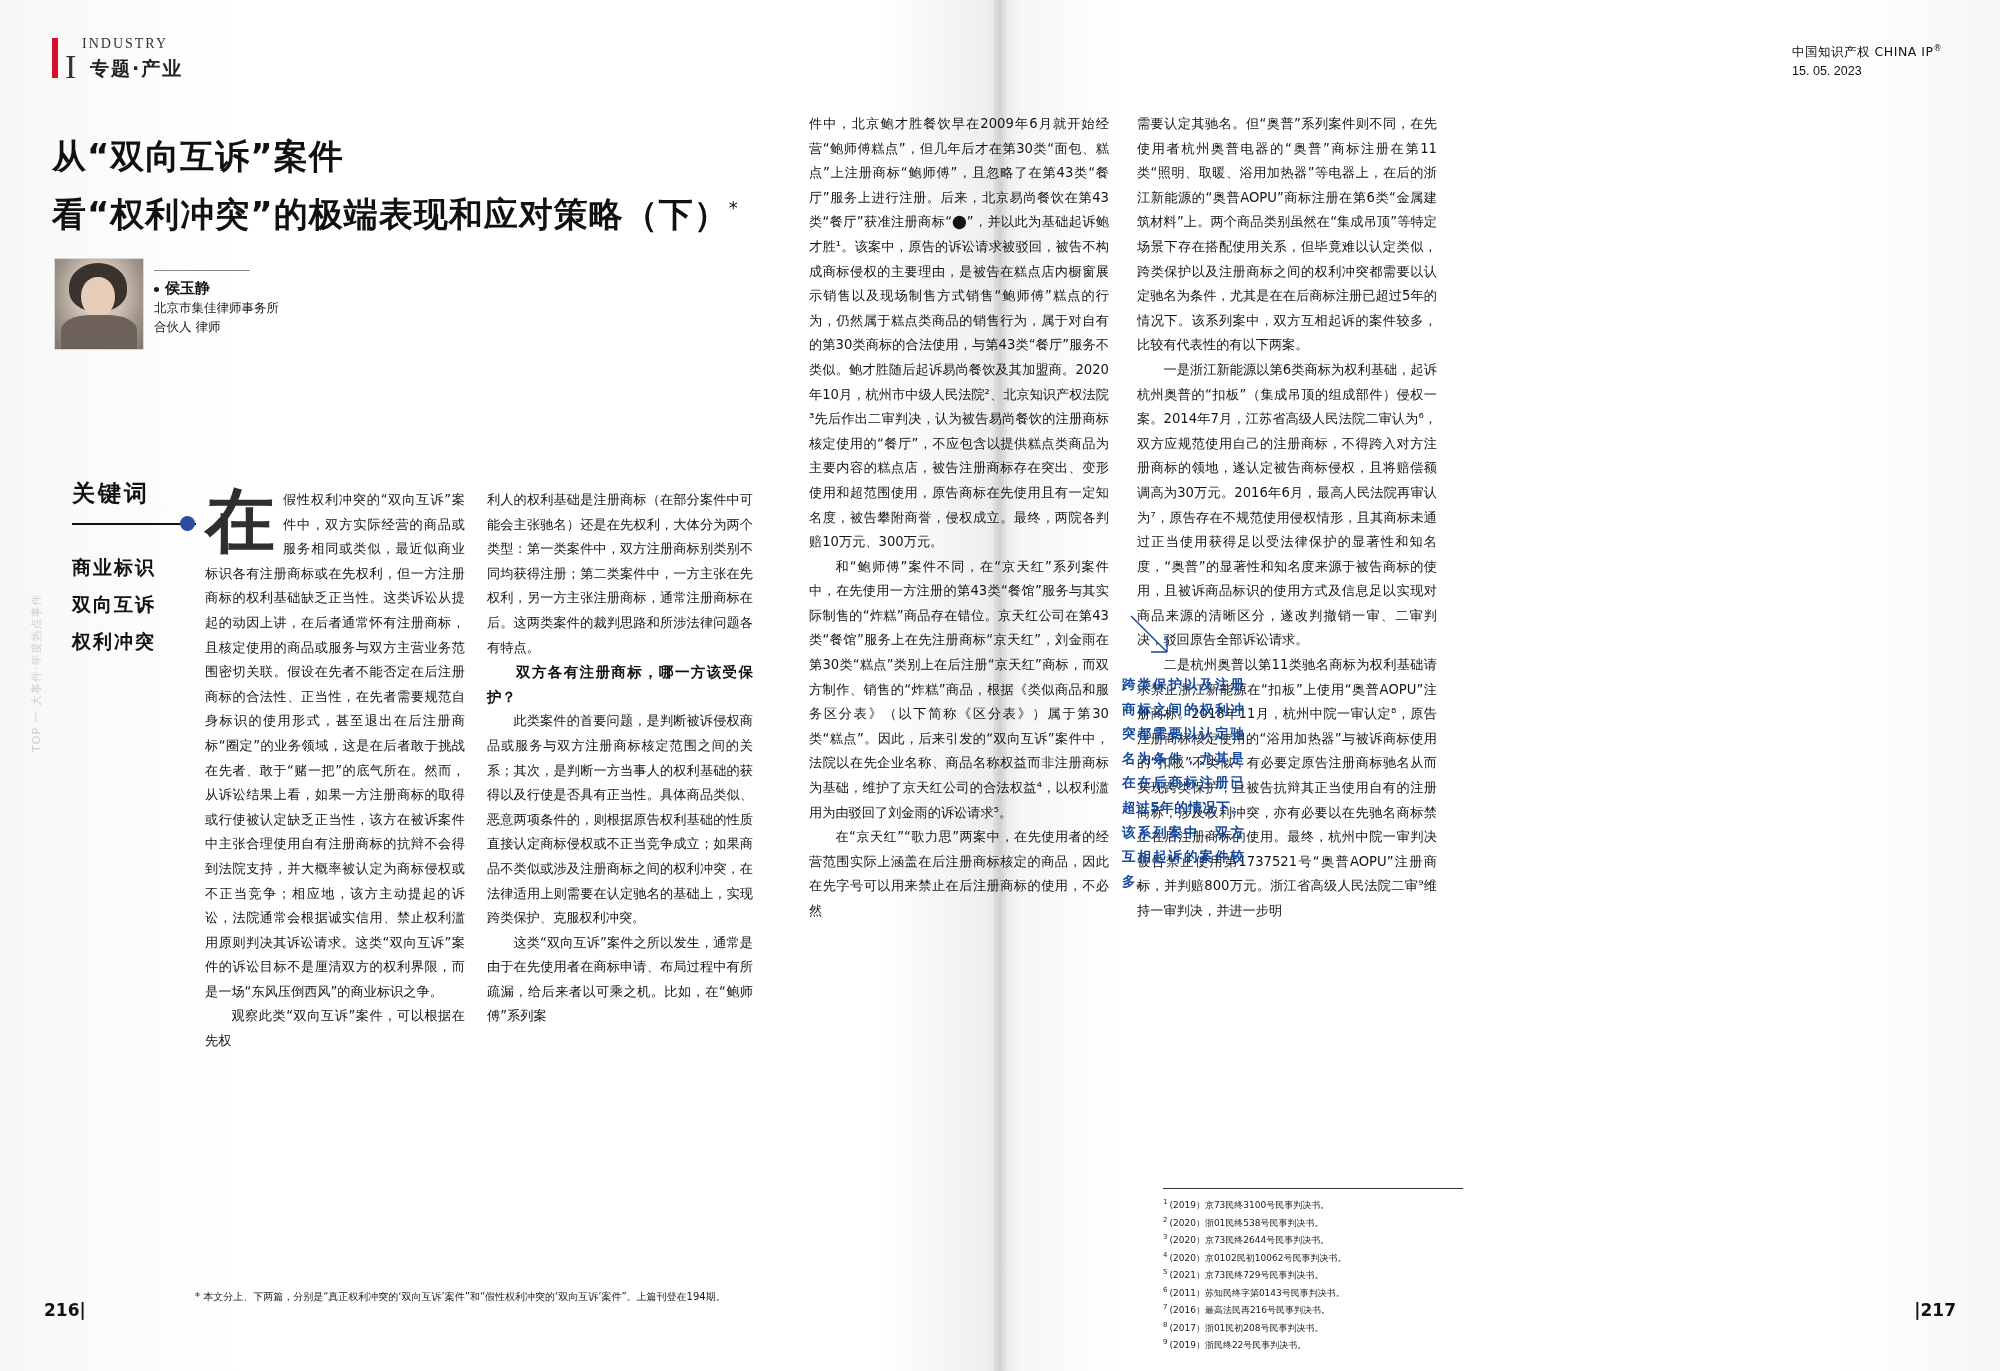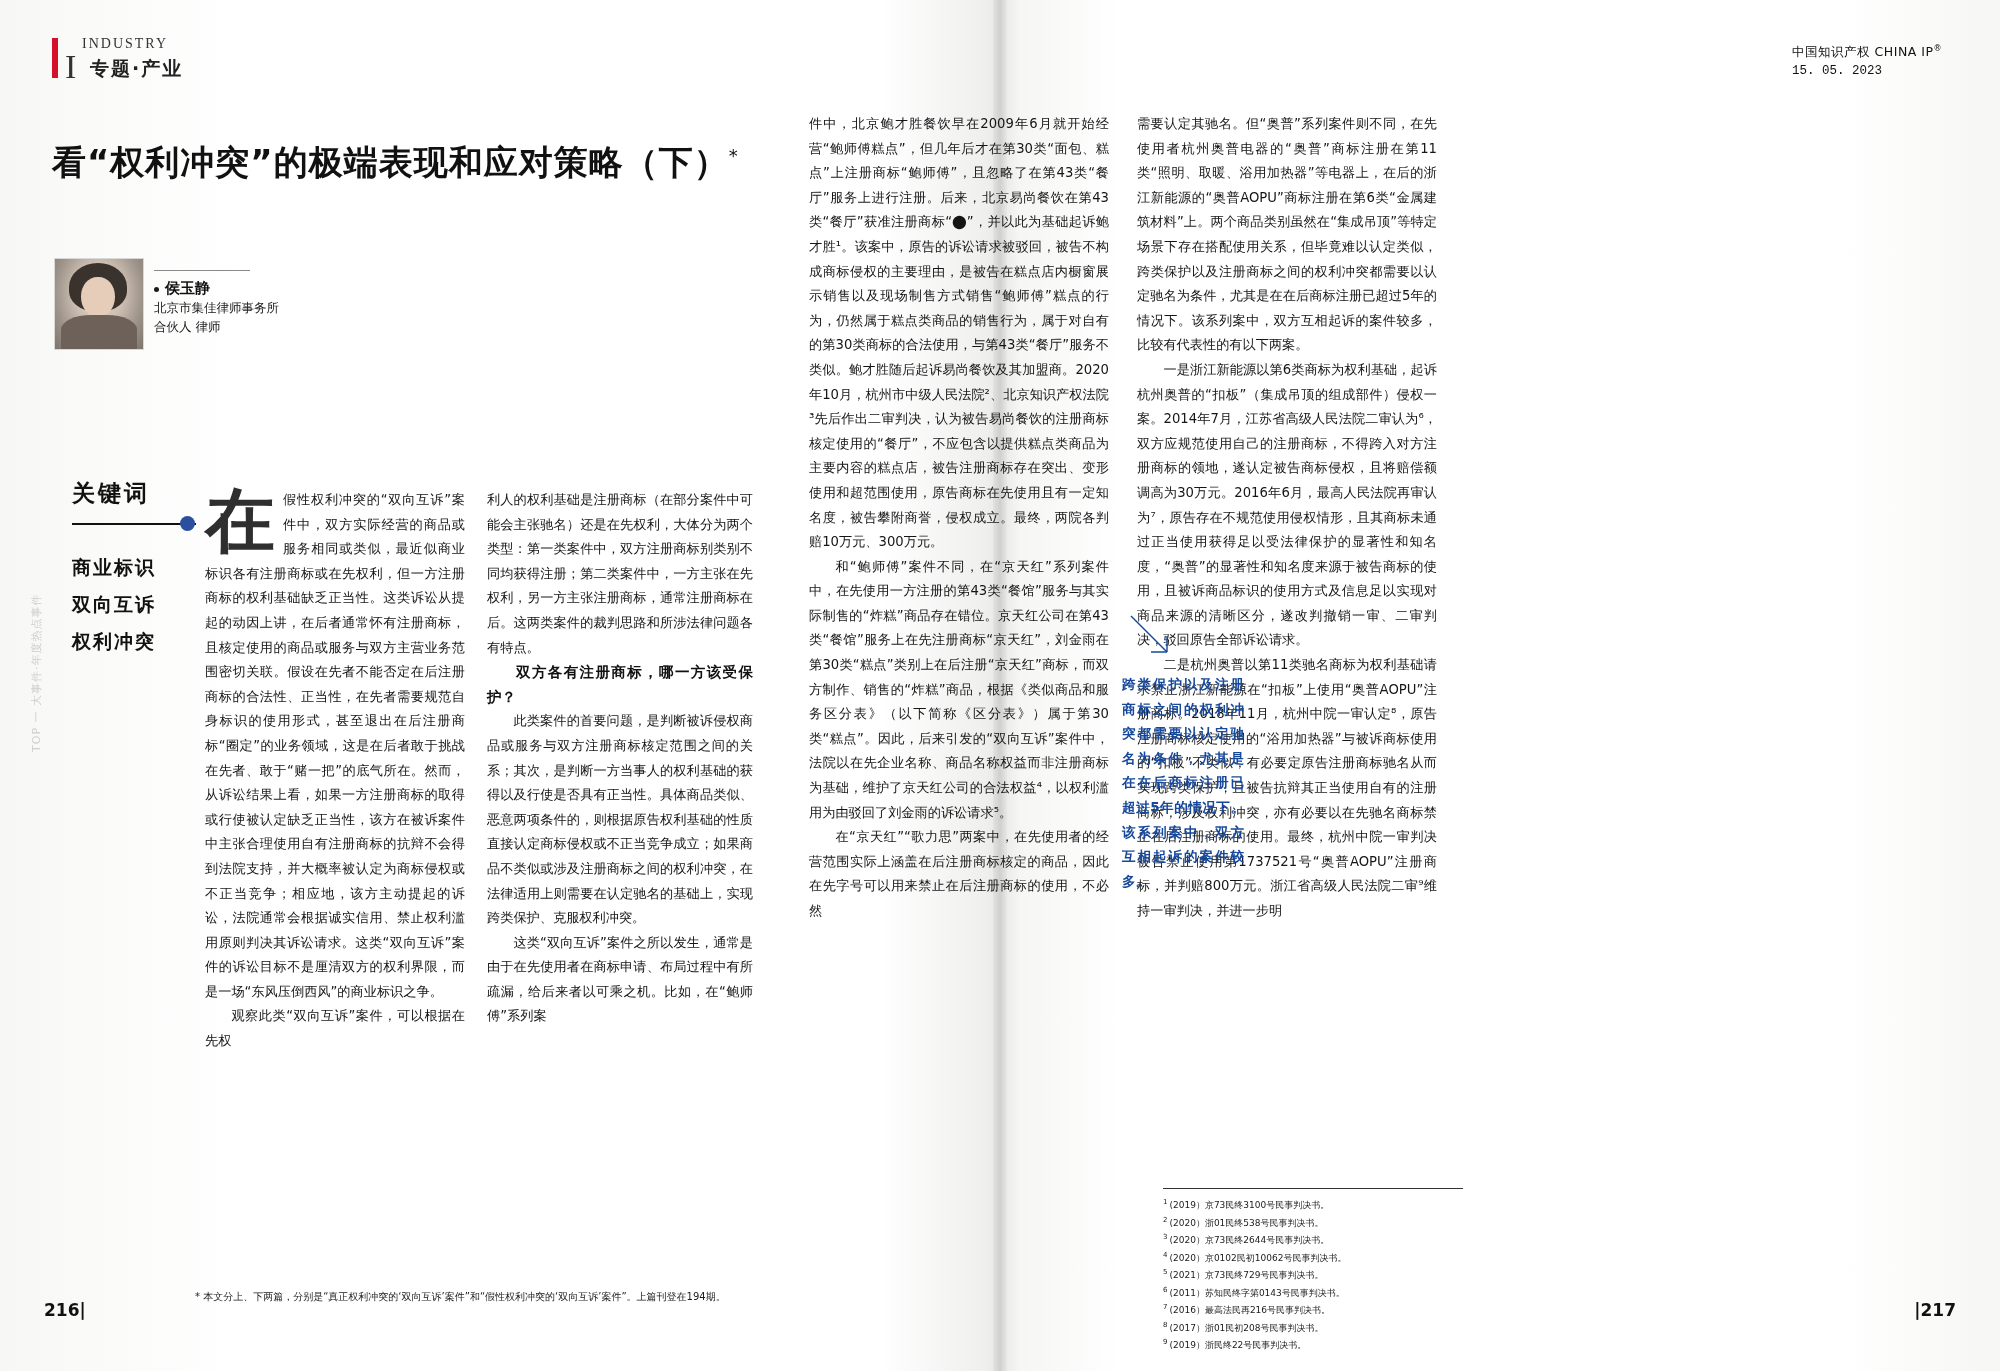--- a/index.html
+++ b/index.html
@@ -173,21 +173,21 @@
   .right-page { position: absolute; left: 1007px; top: 0; width: 993px; height: 1371px; }
   .rt-header {
     position: absolute; right: 58px; top: 44px; text-align: left;
   }
   .rt-header .cn {
     font-family: "DejaVu Sans", sans-serif;
     font-size: 12.5px; color: #111; letter-spacing: 0.5px;
   }
   .rt-header .sup { font-size: 8px; vertical-align: super; }
   .rt-header .date {
-    font-family: Liberation Mono, monospace;
+    font-family: Liberation Sans, sans-serif;
     font-size: 12.5px; color: #111; margin-top: 3px;
   }
   #right-col1 { left: -198px; top: 112px; width: 300px; }
   #right-col2 { left: 130px; top: 112px; width: 300px; }
   .pull-quote {
     position: absolute; left: 115px; top: 672px; width: 122px;
     font-family: "DejaVu Sans", sans-serif;
     font-size: 13.6px; font-weight: bold; line-height: 24.6px;
     color: #16489b; text-align: justify;
   }
@@ -218,20 +218,21 @@
   <div class="left-page">
 
     <div class="masthead">
       <div class="bar"></div>
       <div class="icap">I</div>
       <div class="ind" style="left:30px;">INDUSTRY</div>
       <div class="cn">专题·产业</div>
     </div>
 
     <div class="title-block">
+      <div class="title-line">从“双向互诉”案件</div>
       <div class="title-line">
         <span>看“权利冲突”的极端表现和应对策略（下）</span><span class="title-star">*</span>
       </div>
     </div>
 
     <div class="author-box">
       <div class="author-photo">
         <div class="hair"></div>
         <div class="face"></div>
         <div class="body"></div>

